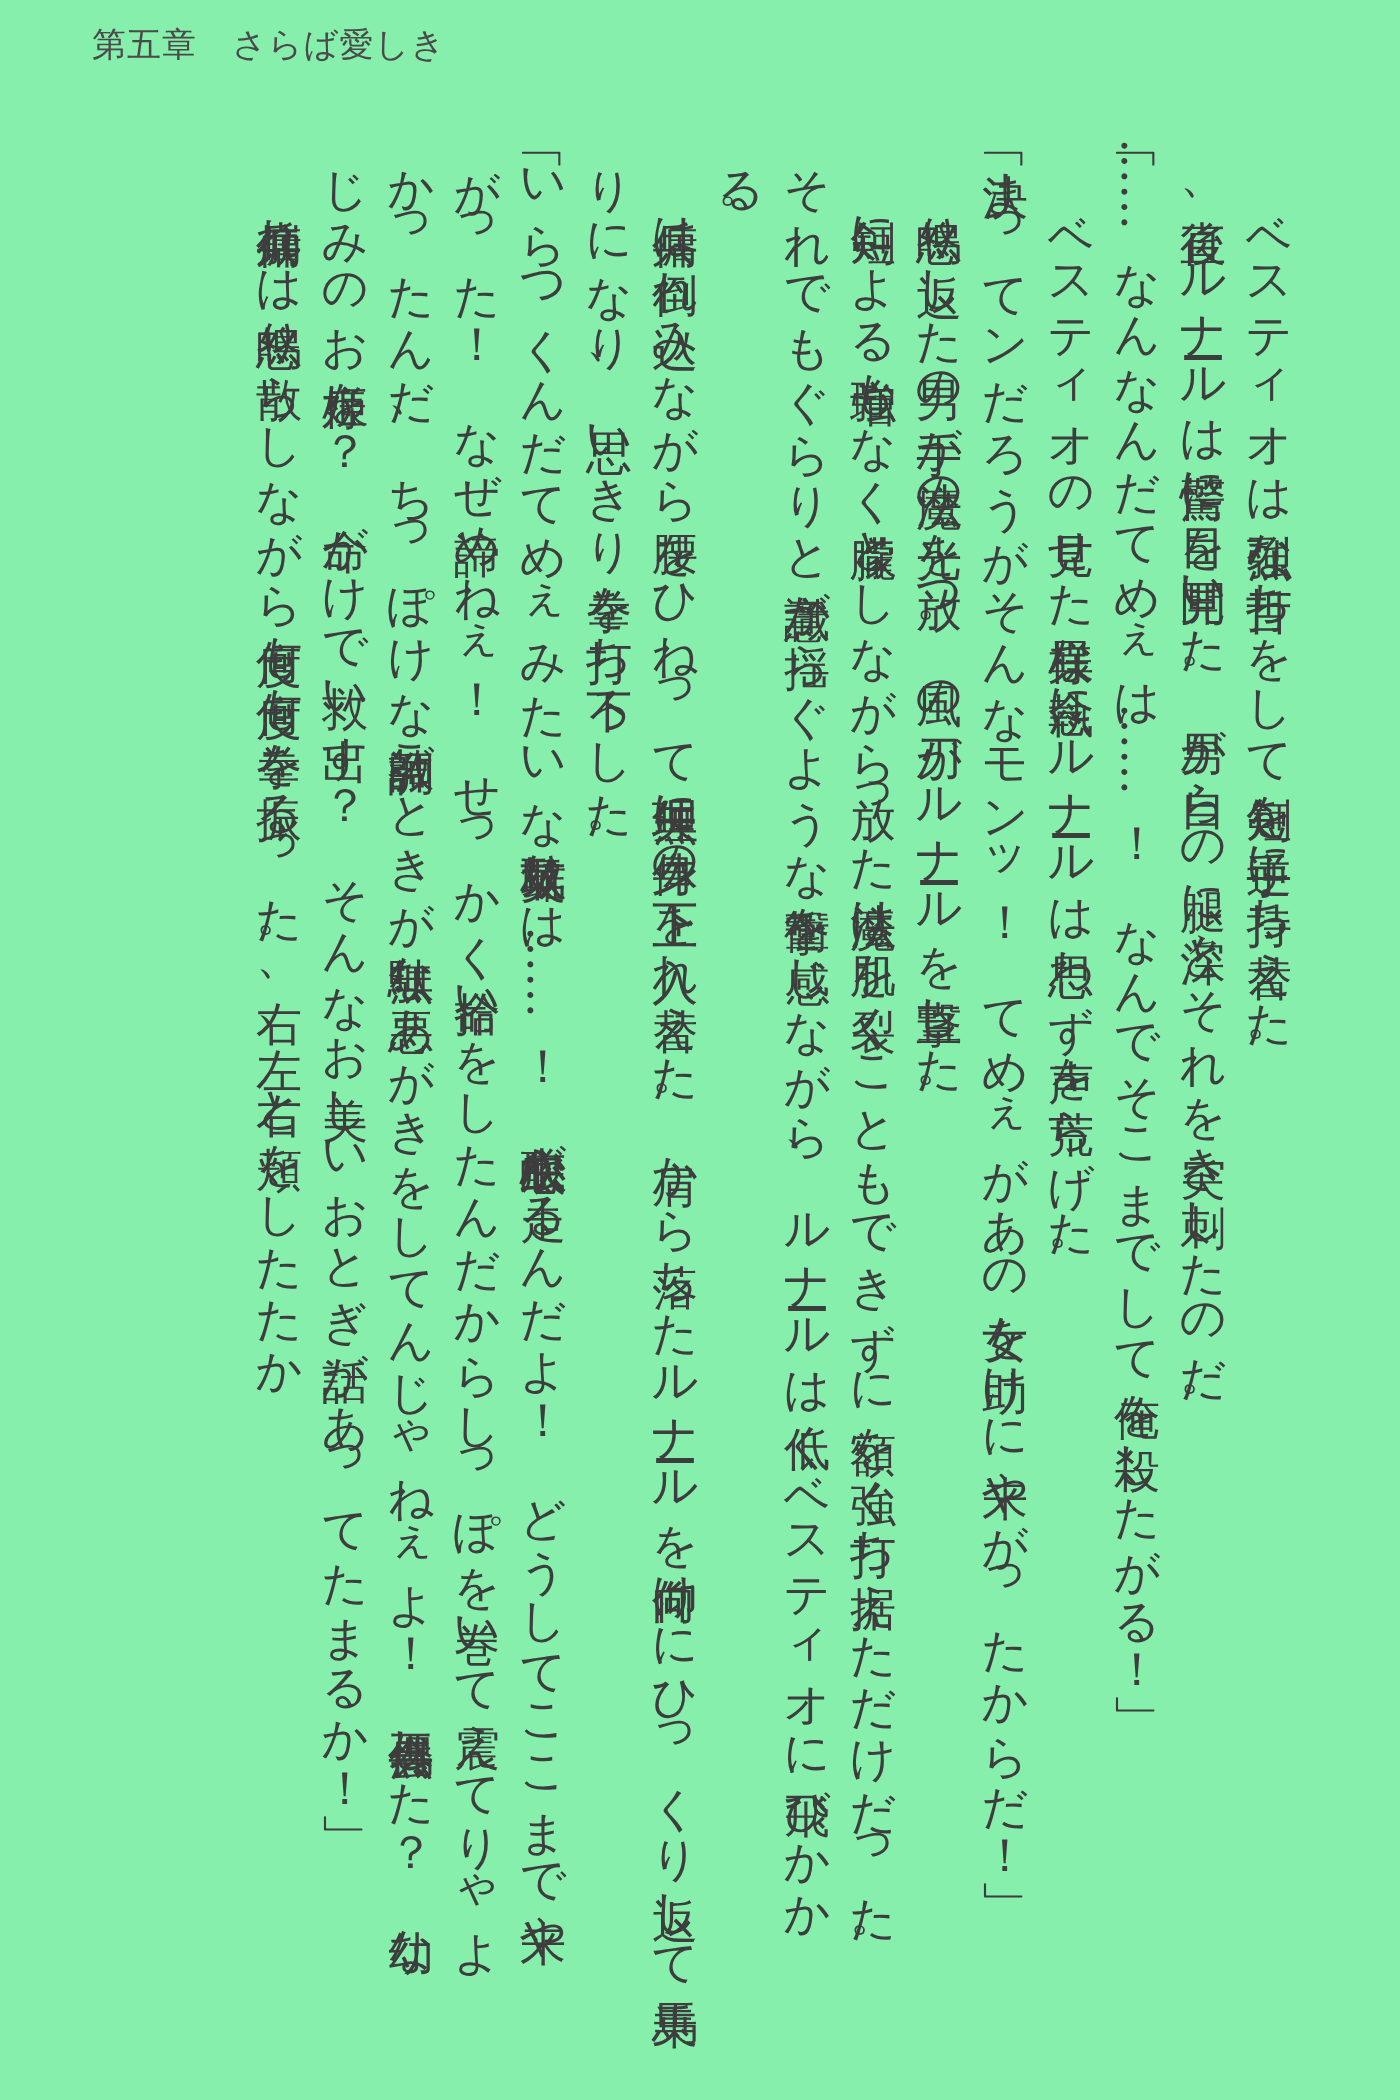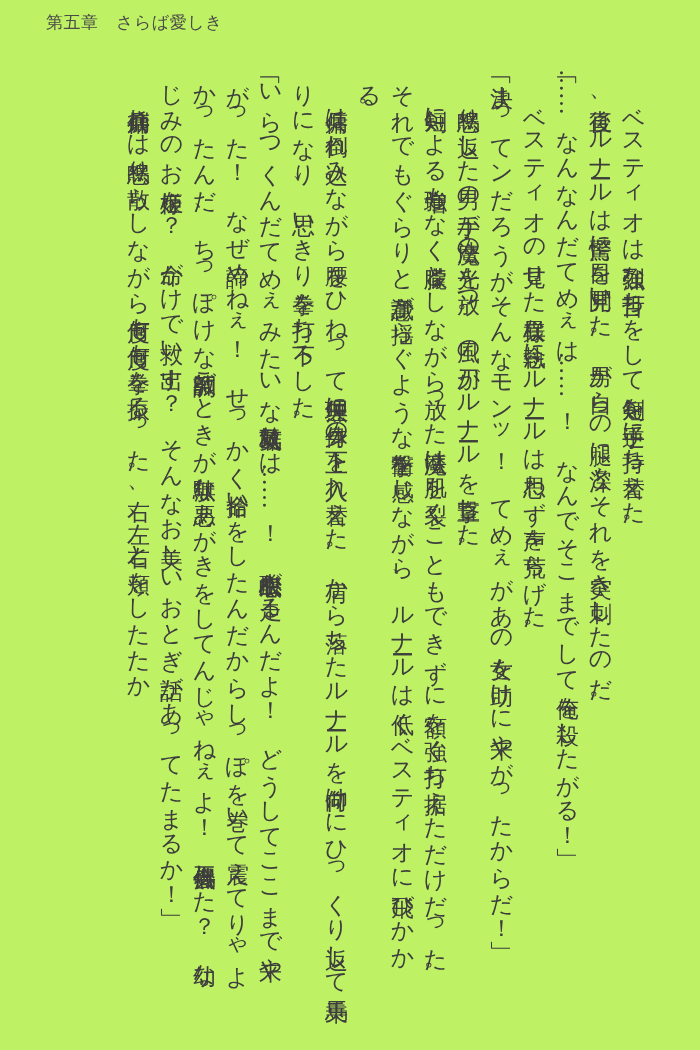--- a/index.html
+++ b/index.html
@@ -45,21 +45,21 @@
     font-size: 16px;
     letter-spacing: 2px;
     color: #6e6e6e;
     font-family: Liberation Serif, serif;
     margin-left: 36px;
   }
 </style>
 </head>
 <body>
 
-<div class="page" style="background: #bef264;">
+<div class="page" style="background: #86efac;">
   <div class="chapter-header" style="color: rgb(74, 74, 74);">第五章　さらば愛しき</div>
 
   <div class="vtext" id="body-text" style="color: rgb(61, 61, 61);">
       <p class="narrative">ベスティオは強烈な舌打ちをして短剣を逆手に持ち替えた。</p>
       <p class="narrative">直後、ルナールは驚愕に目を見開いた。男が自らの腿に深々とそれを突き刺したのだ。</p>
       <p class="dialogue">「……なんなんだてめぇは……！　なんでそこまでして俺を殺したがる！」</p>
       <p class="narrative">ベスティオの見せた異様な執念にルナールは思わず声を荒らげた。</p>
       <p class="dialogue">「決まってンだろうがそんなモンッ！　てめぇがあの女を助けに来やがったからだ！」</p>
       <p class="narrative">怒鳴り返した男の手が魔法の光を放つ。風の刃がルナールを直撃した。</p>
       <p class="narrative">短剣による増強もなく朦朧としながら放った魔法は肌を裂くこともできずに額を強く打ち据えただけだった。それでもぐらりと意識が揺らぐような衝撃を感じながら、ルナールは低くベスティオに飛びかかる。</p>

